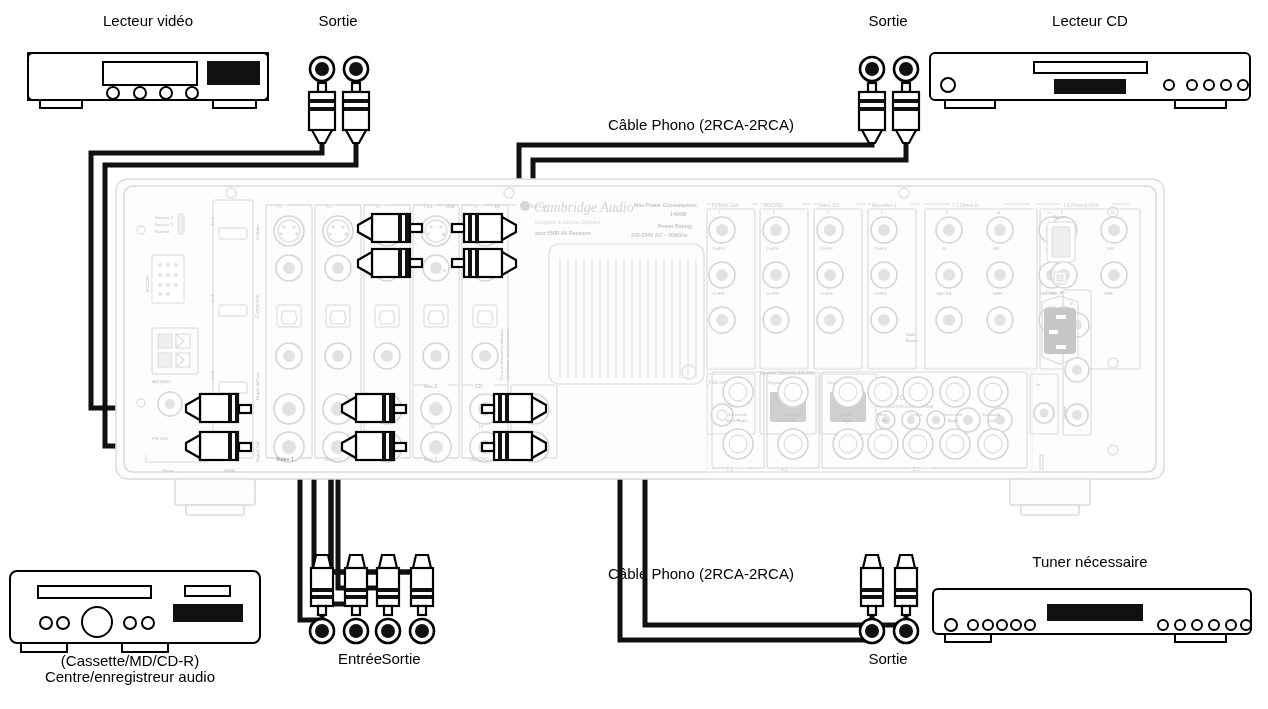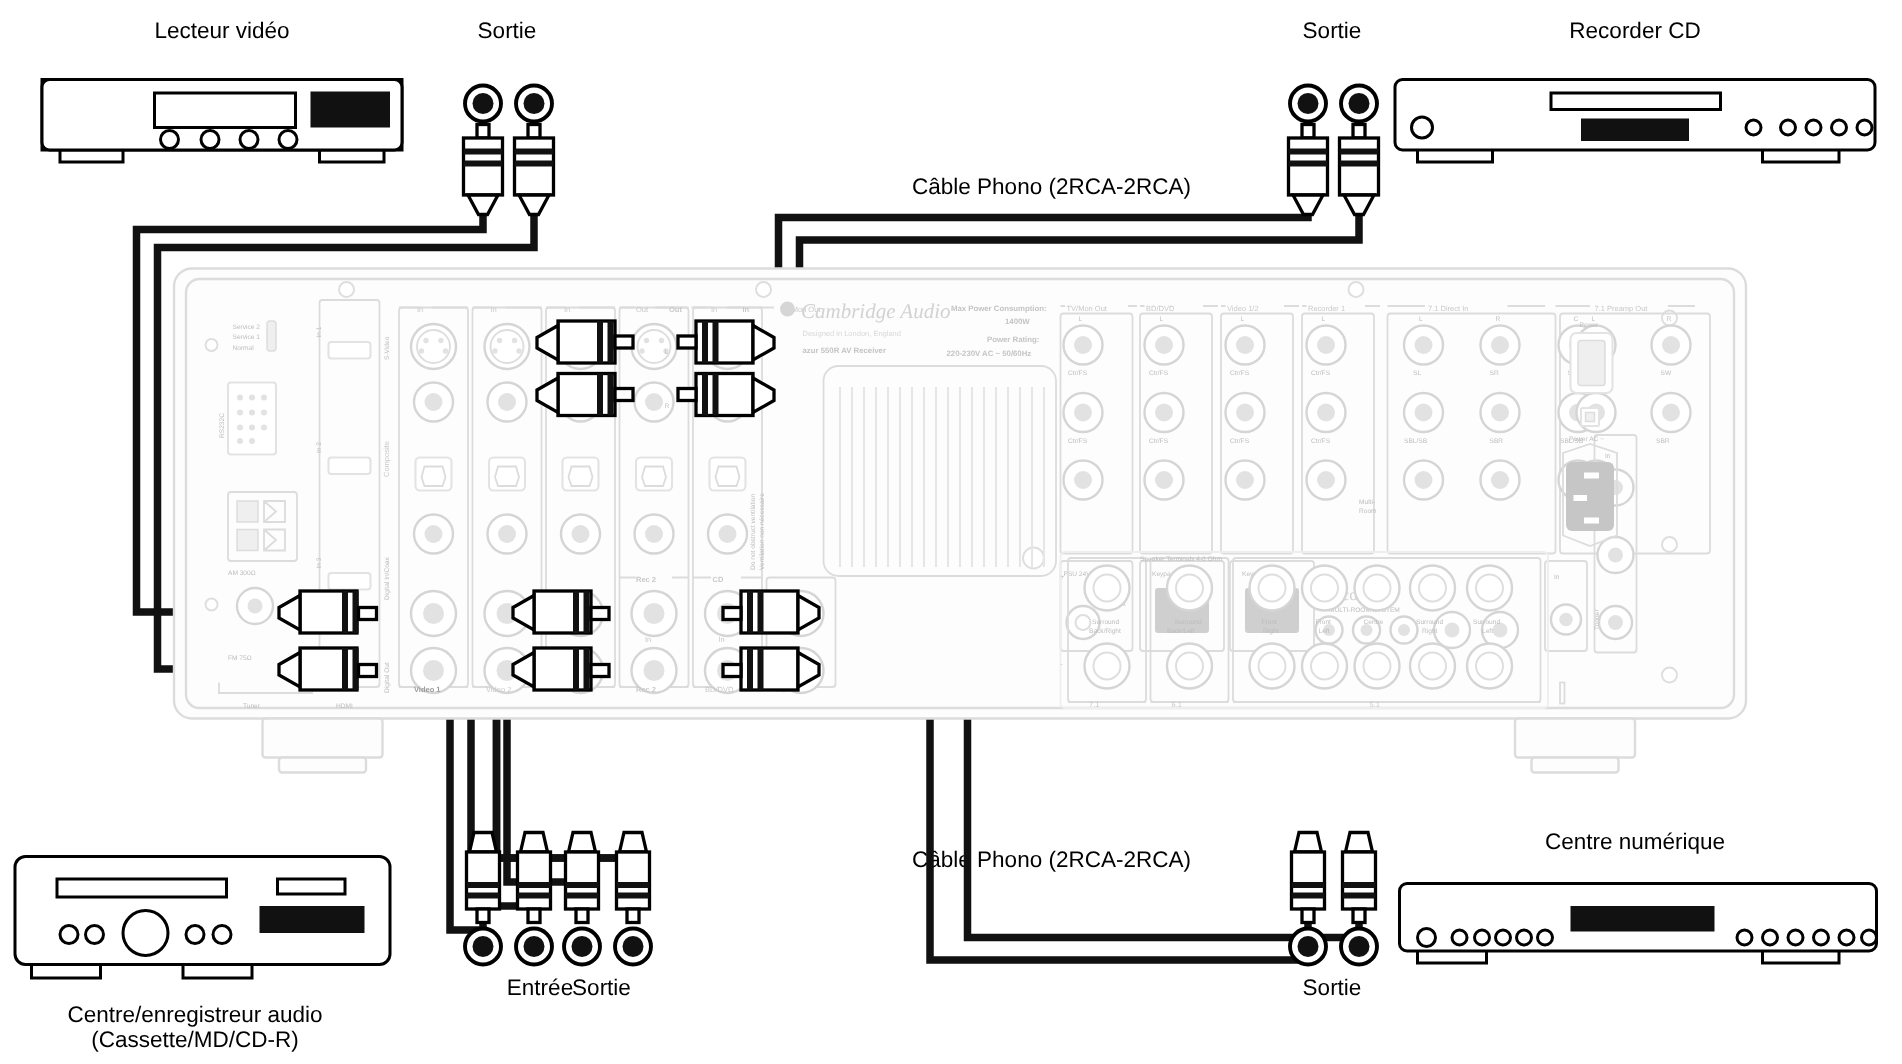--- a/index.html
+++ b/index.html
@@ -34,29 +34,29 @@
   .rx-mid{fill:#efefef;stroke:#dddddd;stroke-width:1;}
 </style>
 </head>
 <body>
 
 <div class="stage">
 
   <div class="lbl c" style="left:148px;top:12px;">Lecteur vidéo</div>
   <div class="lbl c" style="left:338px;top:12px;">Sortie</div>
   <div class="lbl c" style="left:888px;top:12px;">Sortie</div>
-  <div class="lbl c" style="left:1090px;top:12px;">Recorder CD</div>
+  <div class="lbl c" style="left:1090px;top:12px;">Lecteur CD</div>
   <div class="lbl c" style="left:701px;top:116px;">Câble Phono (2RCA-2RCA)</div>
   <div class="lbl c" style="left:701px;top:565px;">Câble Phono (2RCA-2RCA)</div>
-  <div class="lbl c" style="left:1090px;top:553px;">Centre numérique</div>
+  <div class="lbl c" style="left:1090px;top:553px;">Tuner nécessaire</div>
   <div class="lbl c" style="left:888px;top:650px;">Sortie</div>
   <div class="lbl c" style="left:336px;top:650px;margin-left:24px;">Entrée</div>
   <div class="lbl c" style="left:401px;top:650px;">Sortie</div>
   <div class="lbl c" style="left:130px;top:668px;">Centre/enregistreur audio</div>
-  <div class="lbl c" style="left:130px;top:685px;">(Cassette/MD/CD-R)</div>
+  <div class="lbl c" style="left:130px;top:652px;">(Cassette/MD/CD-R)</div>
 
   <svg width="1268" height="709" viewBox="0 0 1268 709">
 
     <g>
 
       <path class="cable" d="M322,137 L322,153 L91,153 L91,408 L196,408"></path>
 
       <path class="cable" d="M356,137 L356,165 L105,165 L105,446 L196,446"></path>
 
       <path class="cable" d="M872,137 L872,145 L519,145 L519,228 L492,228"></path>

